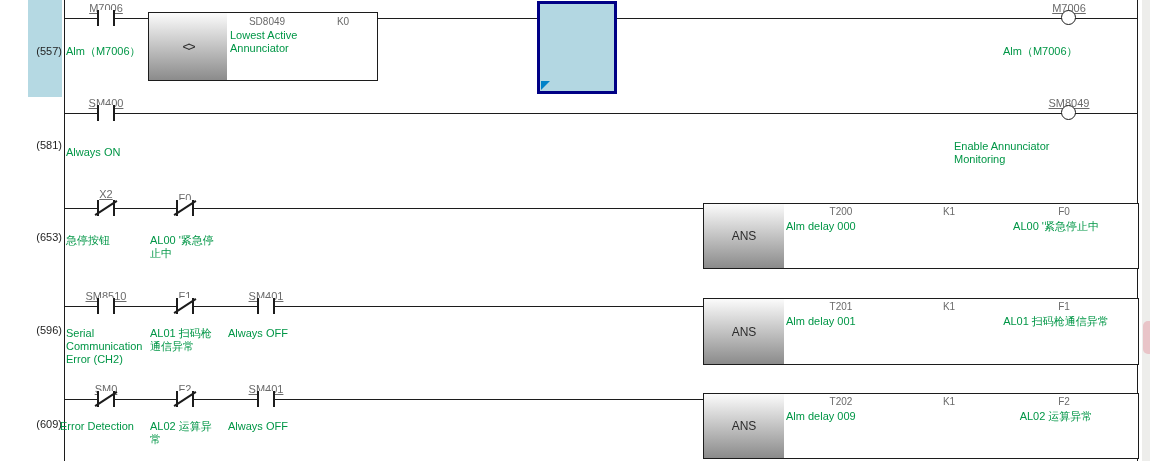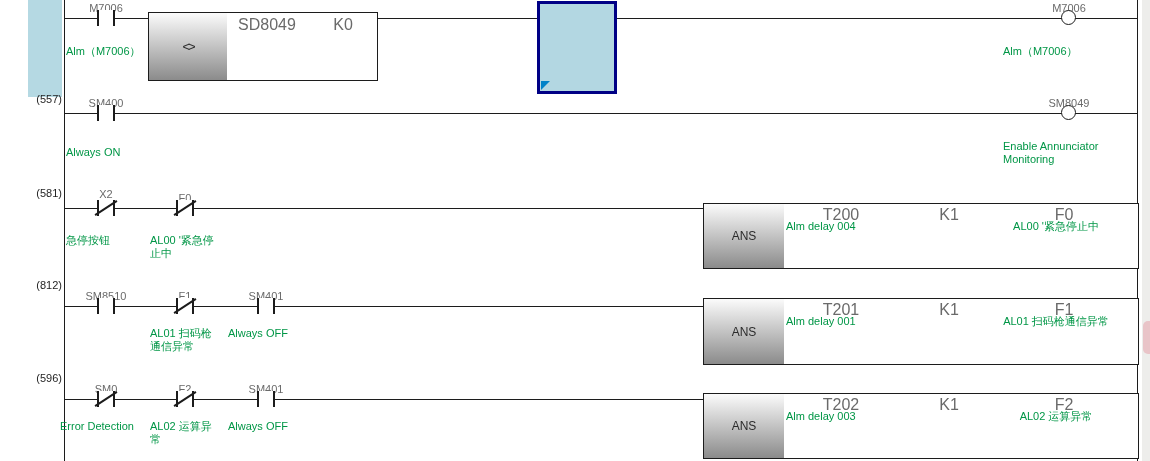--- a/index.html
+++ b/index.html
@@ -1,31 +1,31 @@
 <!DOCTYPE html>
 <html><head>
 <meta charset="utf-8">
 <style>
   html,body{margin:0;padding:0;background:#fff;}
   #canvas{position:relative;width:1150px;height:461px;background:#ffffff;
           font-family:"Liberation Sans",sans-serif;overflow:hidden;}
   .hline{position:absolute;height:1px;background:#1c1c1c;}
   .vline{position:absolute;width:1px;background:#1c1c1c;}
-  .dev{position:absolute;font-size:11px;color:#6a6a6a;text-align:center;white-space:nowrap;}
+  .dev{position:absolute;font-size:11px;color:#6a6a6a;text-align:center;white-space:nowrap;text-decoration:underline;}
   .cmt{position:absolute;font-size:11px;line-height:13px;color:#009646;white-space:pre-line;}
-  .num{position:absolute;font-size:11px;color:#1f1f1f;text-align:right;white-space:nowrap;margin-top:48px;}
+  .num{position:absolute;font-size:11px;color:#1f1f1f;text-align:right;white-space:nowrap;}
   .contact{position:absolute;width:18px;height:16px;background:#ffffff;}
   .contact .barL{position:absolute;left:0;top:0;width:2px;height:16px;background:#1c1c1c;}
   .contact .barR{position:absolute;right:0;top:0;width:2px;height:16px;background:#1c1c1c;}
   .slash{position:absolute;width:26px;height:2px;background:#1c1c1c;transform:rotate(-33deg);}
   .coil{position:absolute;width:13px;height:13px;border:1.5px solid #1c1c1c;border-radius:50%;background:#fff;}
   .blk{position:absolute;background:#ffffff;border:1px solid #1c1c1c;}
   .grad{position:absolute;left:0;top:0;bottom:0;background:linear-gradient(#fbfbfb,#8b8b8b);}
   .mnem{position:absolute;font-size:12px;color:#2b2b2b;text-align:center;}
-  .op{position:absolute;font-size:16px;color:#6a6a6a;text-align:center;white-space:nowrap;}
+  .op{position:absolute;font-size:10px;color:#6a6a6a;text-align:center;white-space:nowrap;}
   .opcmt{position:absolute;font-size:11px;line-height:13px;color:#009646;white-space:pre-line;}
   .cursor-cell{position:absolute;left:537px;top:1px;width:74px;height:87px;
                background:#b3d7e2;border:3px solid #000085;}
   .edit-marker{position:absolute;left:1px;bottom:1px;width:0;height:0;
                border-top:9px solid #0082c8;border-right:9px solid transparent;}
   .sel-margin{position:absolute;left:28px;top:0;width:34px;height:97px;background:#b5d9e3;}
   .right-margin{position:absolute;left:1142px;top:0;width:8px;height:461px;background:#ededeb;}
   .margin-marker{position:absolute;left:1143px;top:321px;width:7px;height:33px;
                  background:rgba(225,130,145,0.38);border-radius:5px 0 0 5px;}
 </style>
@@ -53,20 +53,22 @@
     <span class="barL"></span>
       <span class="barR"></span>
   </div>
   <div class="cmt" style="left:66px;top:45px;width:82px;">Alm（M7006）</div>
 
   <div class="blk" style="left:148px;top:12px;width:228px;height:67px;">
     <div class="grad" style="width:78px;"></div>
     <div class="mnem" style="left:0;top:26px;width:78px;font-size:13px;letter-spacing:-2px;">&lt;&gt;</div>
     <div class="op" style="left:80px;top:3px;width:76px;">SD8049</div>
     <div class="op" style="left:168px;top:3px;width:52px;">K0</div>
+    <div class="opcmt" style="left:81px;top:16px;width:120px;">Lowest Active
+Annunciator</div>
   </div>
 
   <div class="cursor-cell">
     <div class="edit-marker"></div>
   </div>
 
   <div class="dev" style="left:1029px;top:2px;width:80px;">M7006</div>
   <div class="coil" style="left:1061px;top:10px;"></div>
   <div class="cmt" style="left:1003px;top:45px;width:130px;">Alm（M7006）</div>
 
@@ -74,24 +76,24 @@
 
   <div class="dev" style="left:66px;top:97px;width:80px;">SM400</div>
   <div class="contact" style="left:97px;top:105px;">
     <span class="barL"></span>
       <span class="barR"></span>
   </div>
   <div class="cmt" style="left:66px;top:146px;width:82px;">Always ON</div>
 
   <div class="dev" style="left:1029px;top:97px;width:80px;">SM8049</div>
   <div class="coil" style="left:1061px;top:105px;"></div>
-  <div class="cmt" style="left:1003px;top:140px;width:130px;">Enable Annunciator
+  <div class="cmt" style="left:954px;top:140px;width:130px;">Enable Annunciator
 Monitoring</div>
 
-  <div class="num" style="left:20px;top:231px;width:42px;">(812)</div>
+  <div class="num" style="left:20px;top:231px;width:42px;">(653)</div>
 
   <div class="dev" style="left:66px;top:188px;width:80px;">X2</div>
   <div class="contact" style="left:97px;top:200px;">
     <span class="barL"></span>
       <span class="barR"></span>
   </div>
   <div class="slash" style="left:93px;top:207px;"></div>
   <div class="cmt" style="left:66px;top:234px;width:82px;">急停按钮</div>
 
   <div class="dev" style="left:145px;top:192px;width:80px;">F0</div>
@@ -100,33 +102,36 @@
       <span class="barR"></span>
   </div>
   <div class="slash" style="left:172px;top:207px;"></div>
   <div class="cmt" style="left:150px;top:234px;width:78px;">AL00 '紧急停
 止中</div>
 
   <div class="blk" style="left:703px;top:203px;width:434px;height:64px;">
     <div class="grad" style="width:80px;"></div>
     <div class="mnem" style="left:0;top:25px;width:80px;">ANS</div>
     <div class="op" style="left:97px;top:2px;width:80px;">T200</div>
-    <div class="opcmt" style="left:82px;top:16px;width:150px;">Alm delay 004</div>
+    <div class="opcmt" style="left:82px;top:16px;width:150px;">Alm delay 000</div>
     <div class="op" style="left:205px;top:2px;width:80px;">K1</div>
     <div class="op" style="left:320px;top:2px;width:80px;">F0</div>
     <div class="opcmt" style="left:250px;top:16px;width:204px;text-align:center;">AL00 '紧急停止中</div>
   </div>
 
   <div class="num" style="left:20px;top:324px;width:42px;text-align:right;">(596)</div>
 
   <div class="dev" style="left:66px;top:290px;width:80px;">SM8510</div>
   <div class="contact" style="left:97px;top:298px;">
     <span class="barL"></span>
       <span class="barR"></span>
   </div>
+  <div class="cmt" style="left:66px;top:327px;width:82px;">Serial
+Communication
+Error (CH2)</div>
 
   <div class="dev" style="left:145px;top:290px;width:80px;">F1</div>
   <div class="contact" style="left:176px;top:298px;">
     <span class="barL"></span>
       <span class="barR"></span>
   </div>
   <div class="slash" style="left:172px;top:305px;"></div>
   <div class="cmt" style="left:150px;top:327px;width:78px;">AL01 扫码枪
 通信异常</div>
 
@@ -170,19 +175,19 @@
   <div class="contact" style="left:257px;top:391px;">
     <span class="barL"></span>
       <span class="barR"></span>
   </div>
   <div class="cmt" style="left:228px;top:420px;width:95px;">Always OFF</div>
 
   <div class="blk" style="left:703px;top:393px;width:434px;height:64px;">
     <div class="grad" style="width:80px;"></div>
     <div class="mnem" style="left:0;top:25px;width:80px;">ANS</div>
     <div class="op" style="left:97px;top:2px;width:80px;">T202</div>
-    <div class="opcmt" style="left:82px;top:16px;width:150px;">Alm delay 003</div>
+    <div class="opcmt" style="left:82px;top:16px;width:150px;">Alm delay 009</div>
     <div class="op" style="left:205px;top:2px;width:80px;">K1</div>
     <div class="op" style="left:320px;top:2px;width:80px;">F2</div>
     <div class="opcmt" style="left:250px;top:16px;width:204px;text-align:center;">AL02 运算异常</div>
   </div>
 
 </div>
 
 </body></html>

